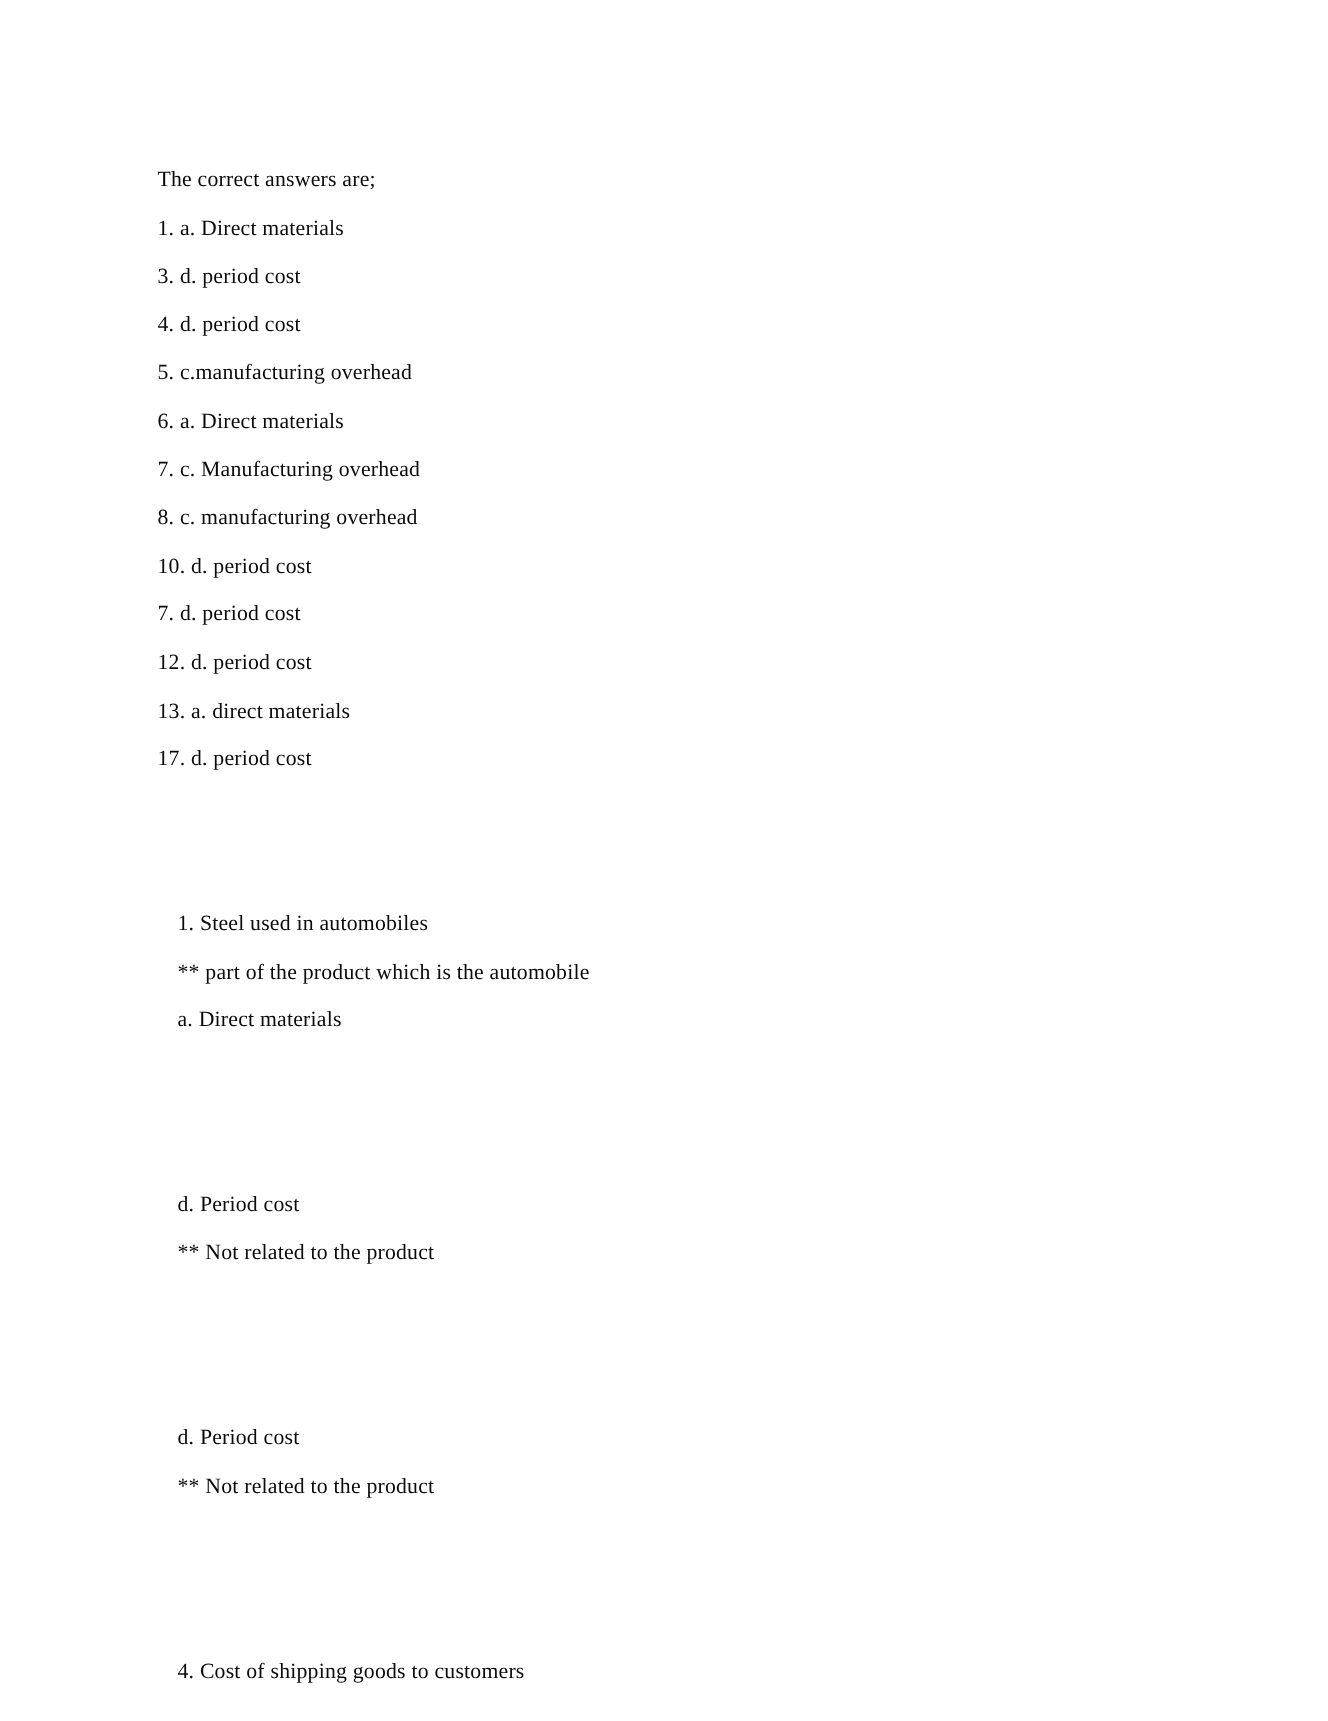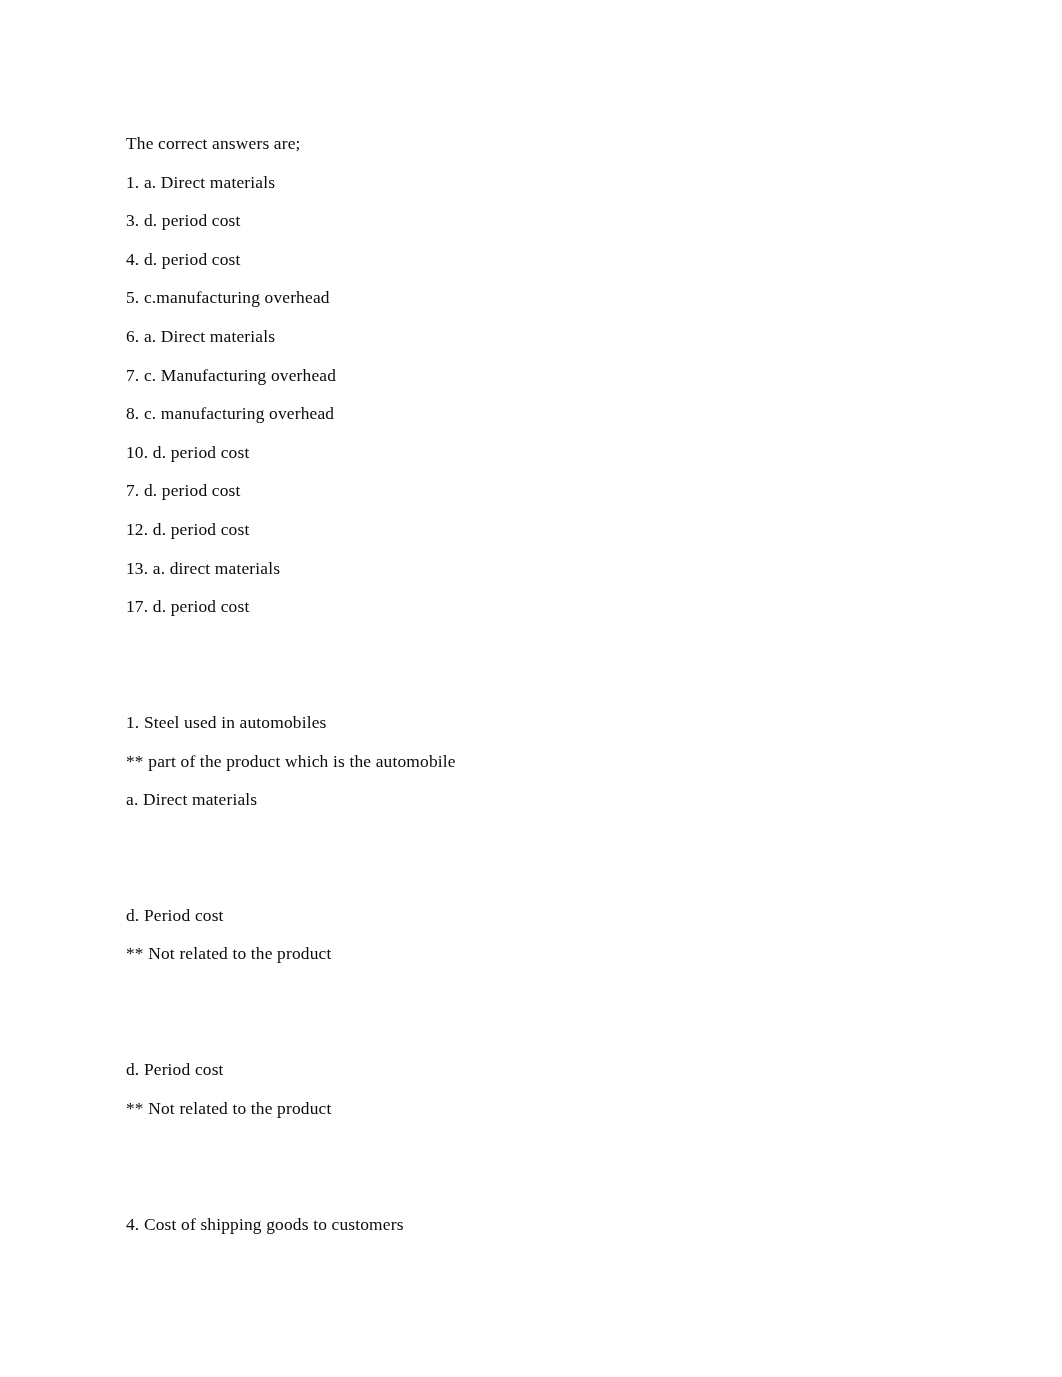--- a/index.html
+++ b/index.html
@@ -31,21 +31,21 @@
     font-size: 17.4px;
     line-height: 38.6px;
     white-space: pre-wrap;
     margin: 0;
     letter-spacing: 0.01em;
   }
   .spacer {
     height: 38.6px;
   }
   .block {
-    margin: 0;
+    margin: 16px;
   }
 </style>
 </head>
 <body>
 
 <div class="page">
   <div class="doc-body">
 
     <p class="para">The correct answers are;</p>
 

